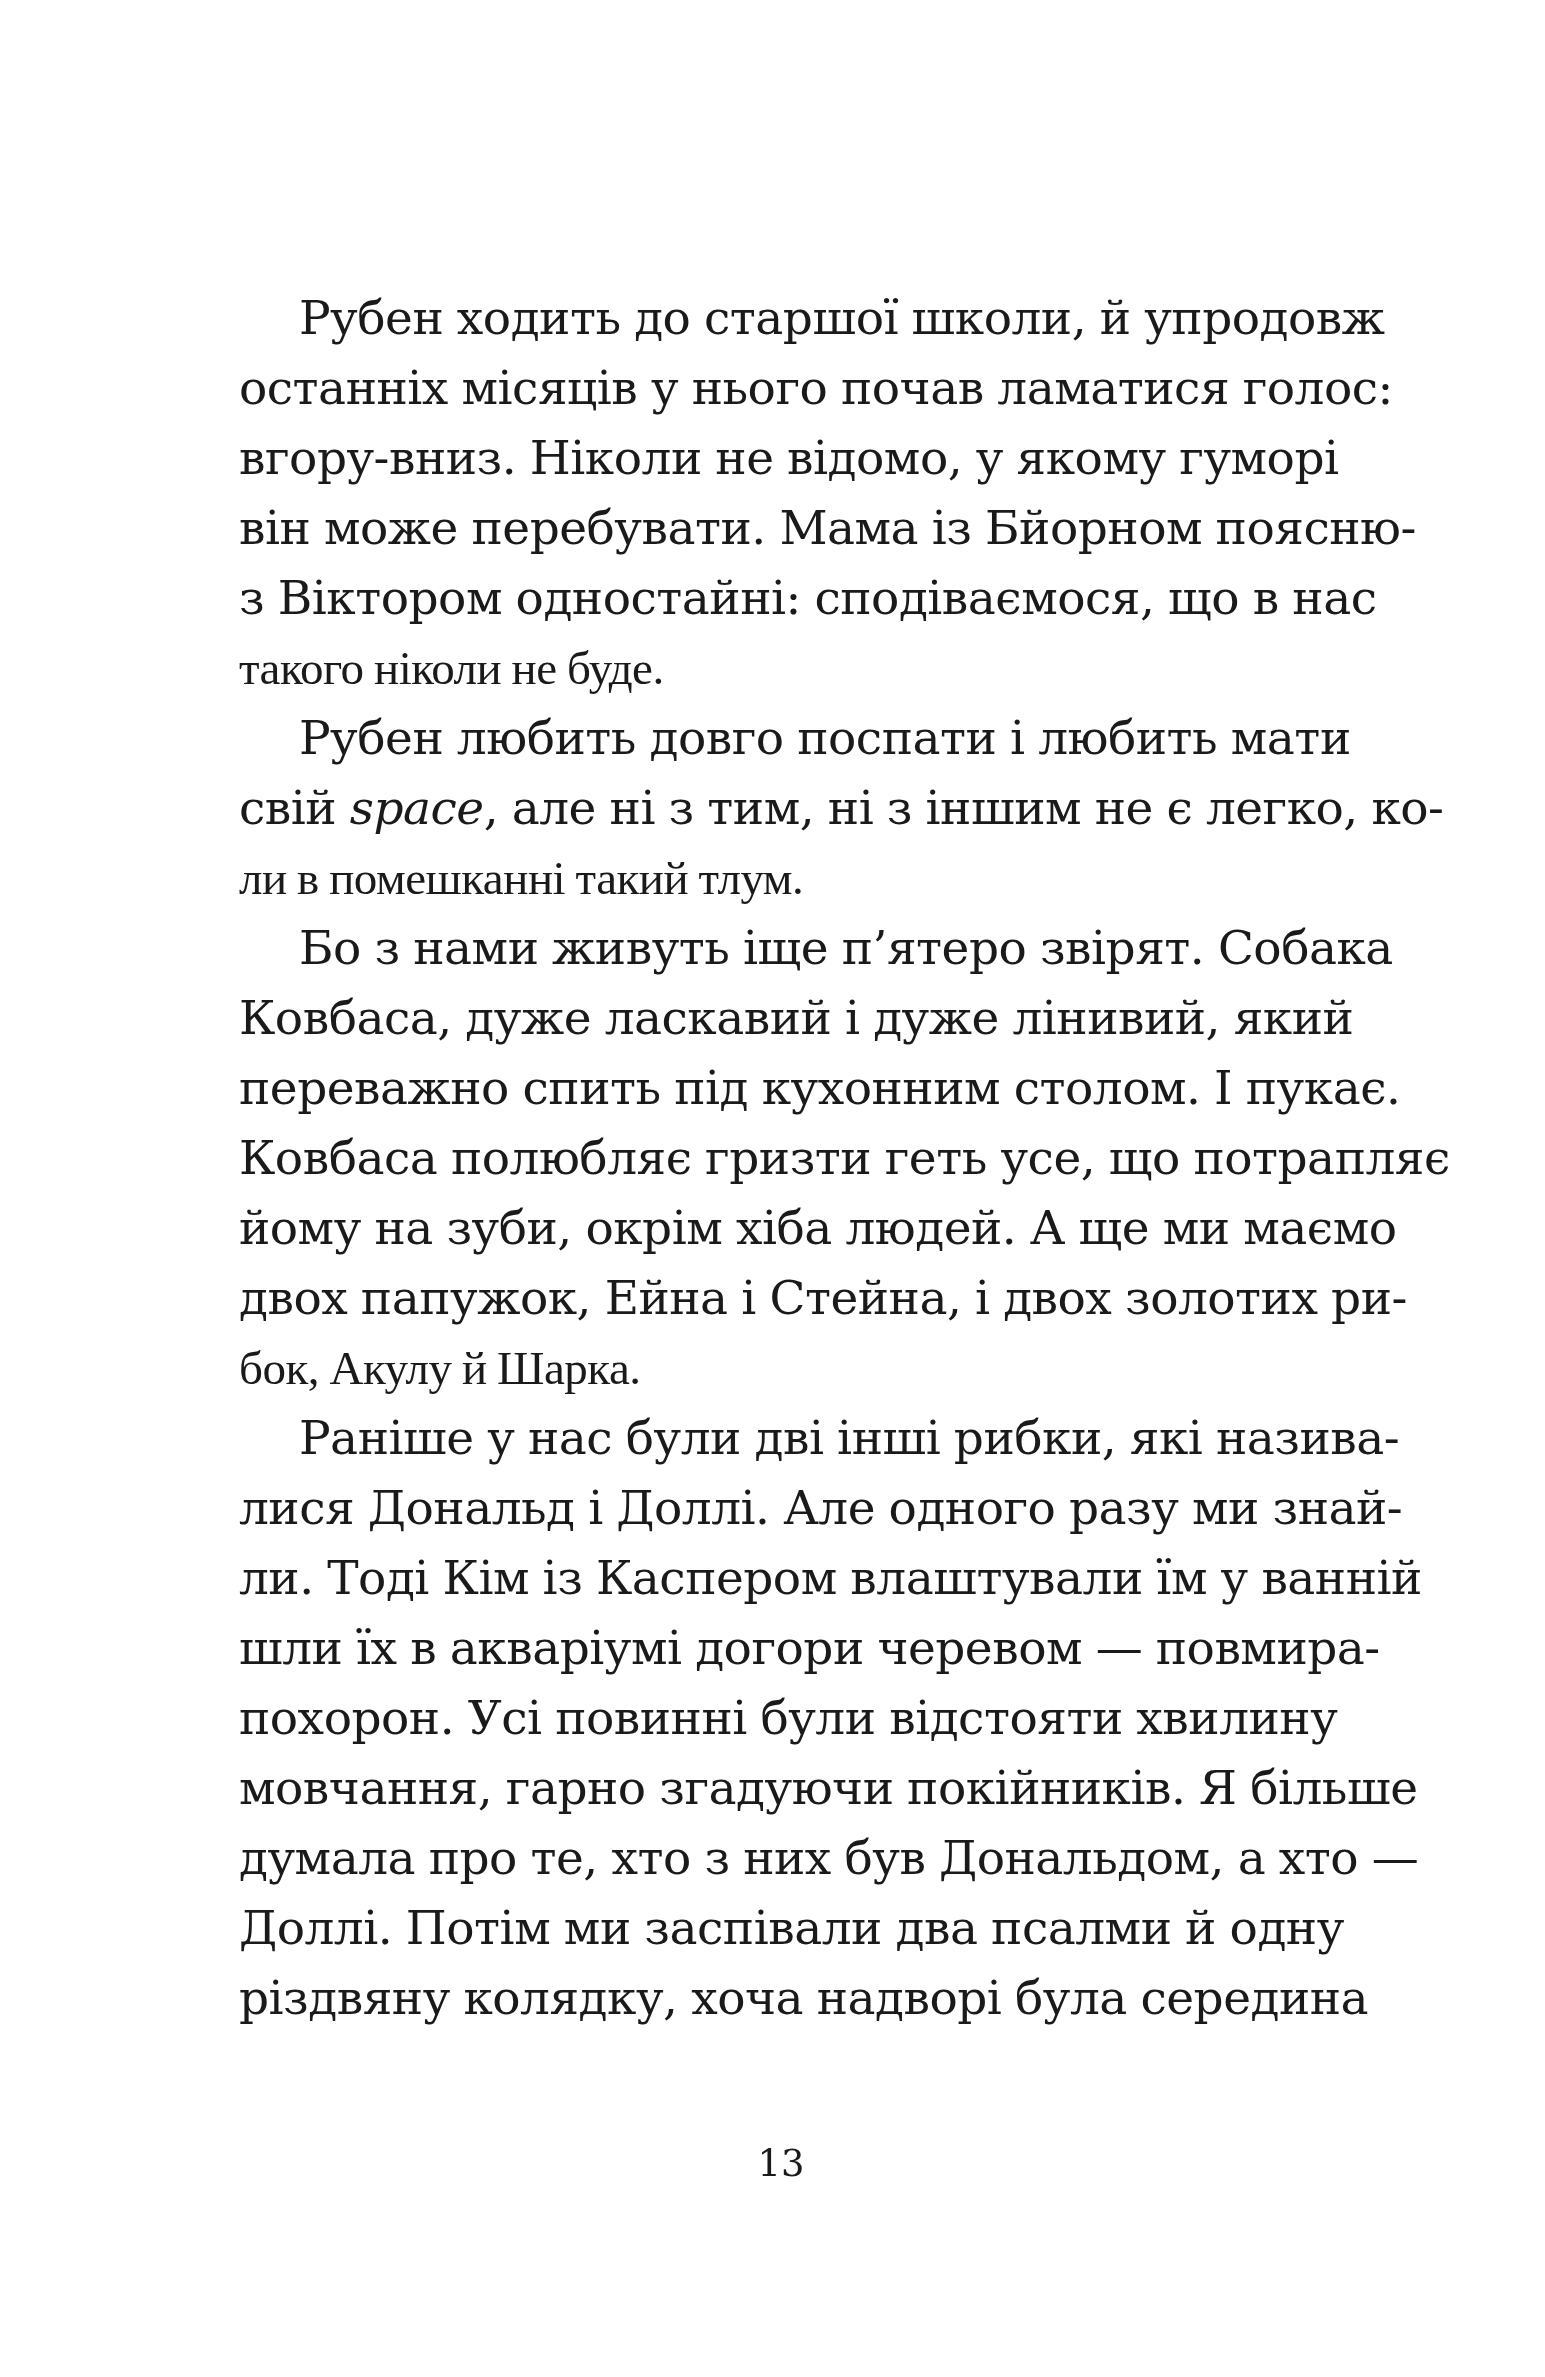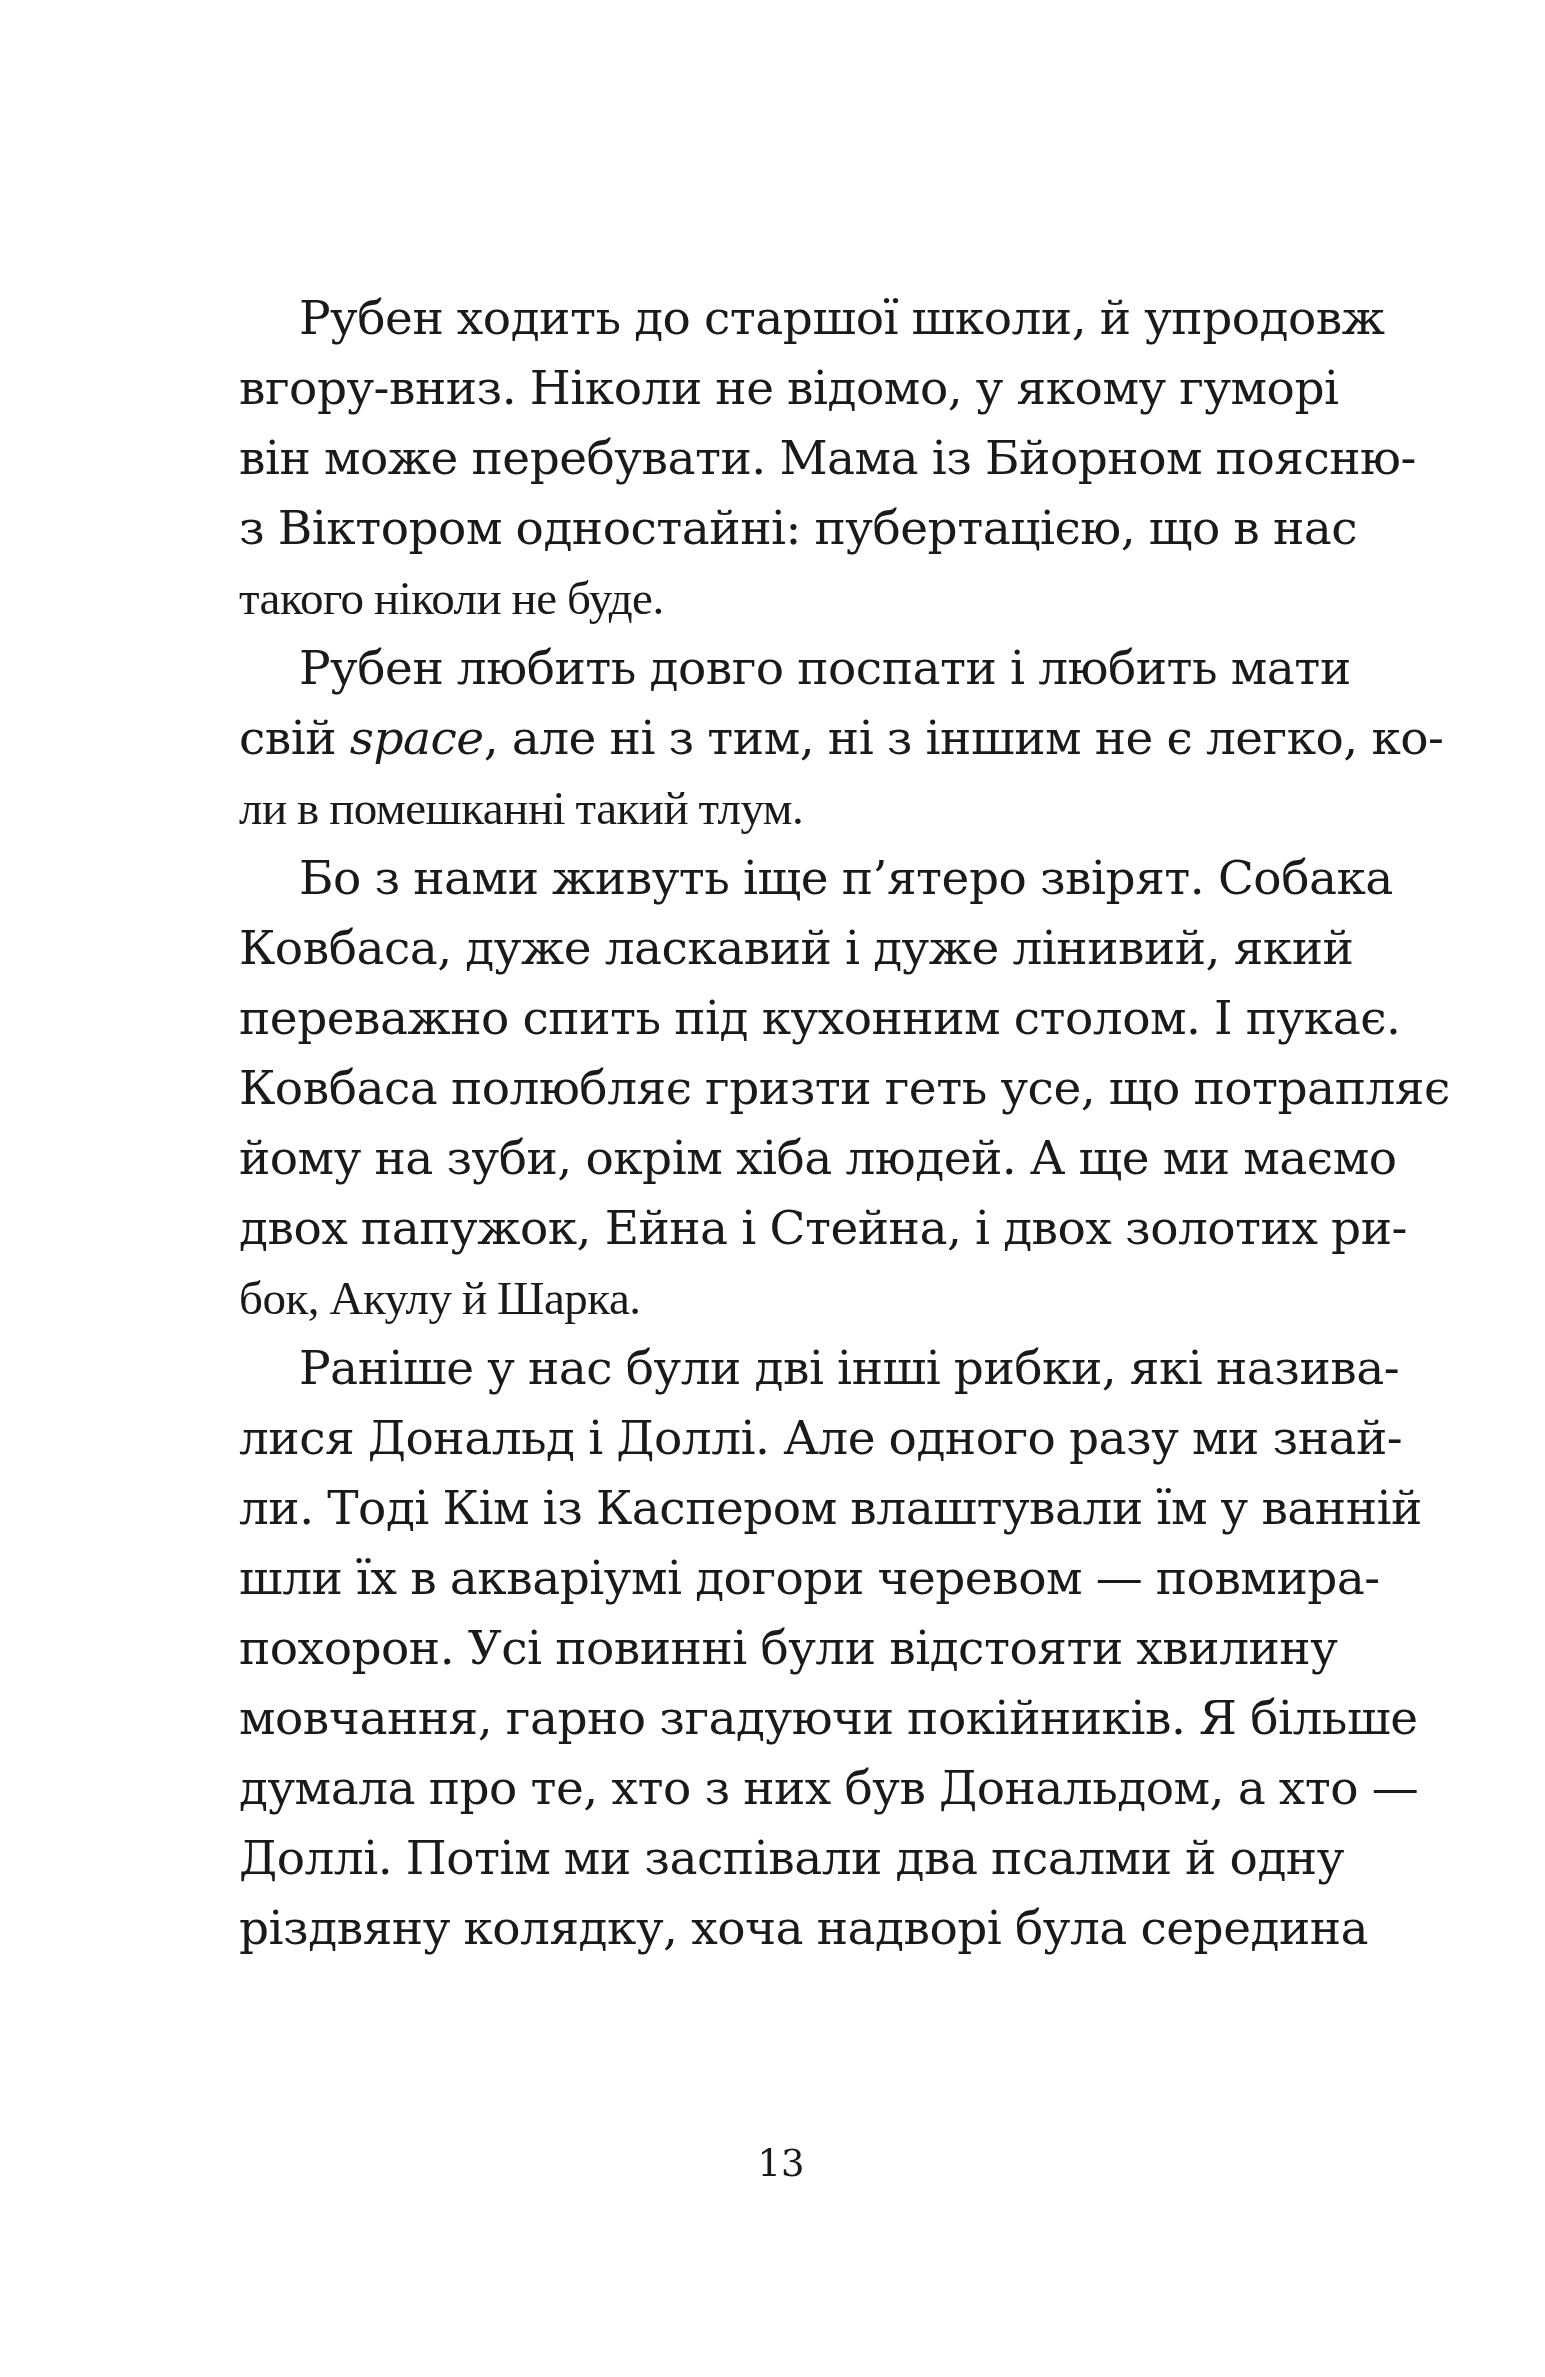--- a/index.html
+++ b/index.html
@@ -37,23 +37,24 @@
     color: #1a1a1a;
   }
 </style>
 </head>
 <body>
 
 <div class="page">
 
   <div>
     <span class="line indent">Рубен ходить до старшої школи, й упродовж</span>
+    <span class="line">останніх місяців у нього почав ламатися голос:</span>
     <span class="line">вгору-вниз. Ніколи не відомо, у якому гуморі</span>
     <span class="line">він може перебувати. Мама із Бйорном поясню-</span>
-    <span class="line">з Віктором одностайні: пубертацією, що в нас</span>
+    <span class="line">з Віктором одностайні: сподіваємося, що в нас</span>
     <span class="line last">такого ніколи не буде.</span>
   </div>
 
   <div>
     <span class="line indent">Рубен любить довго поспати і любить мати</span>
     <span class="line"><span>свій</span> <span class="it">space</span><span>, але ні з тим, ні з іншим не є легко, ко-</span></span>
     <span class="line last">ли в помешканні такий тлум.</span>
   </div>
 
   <div>

